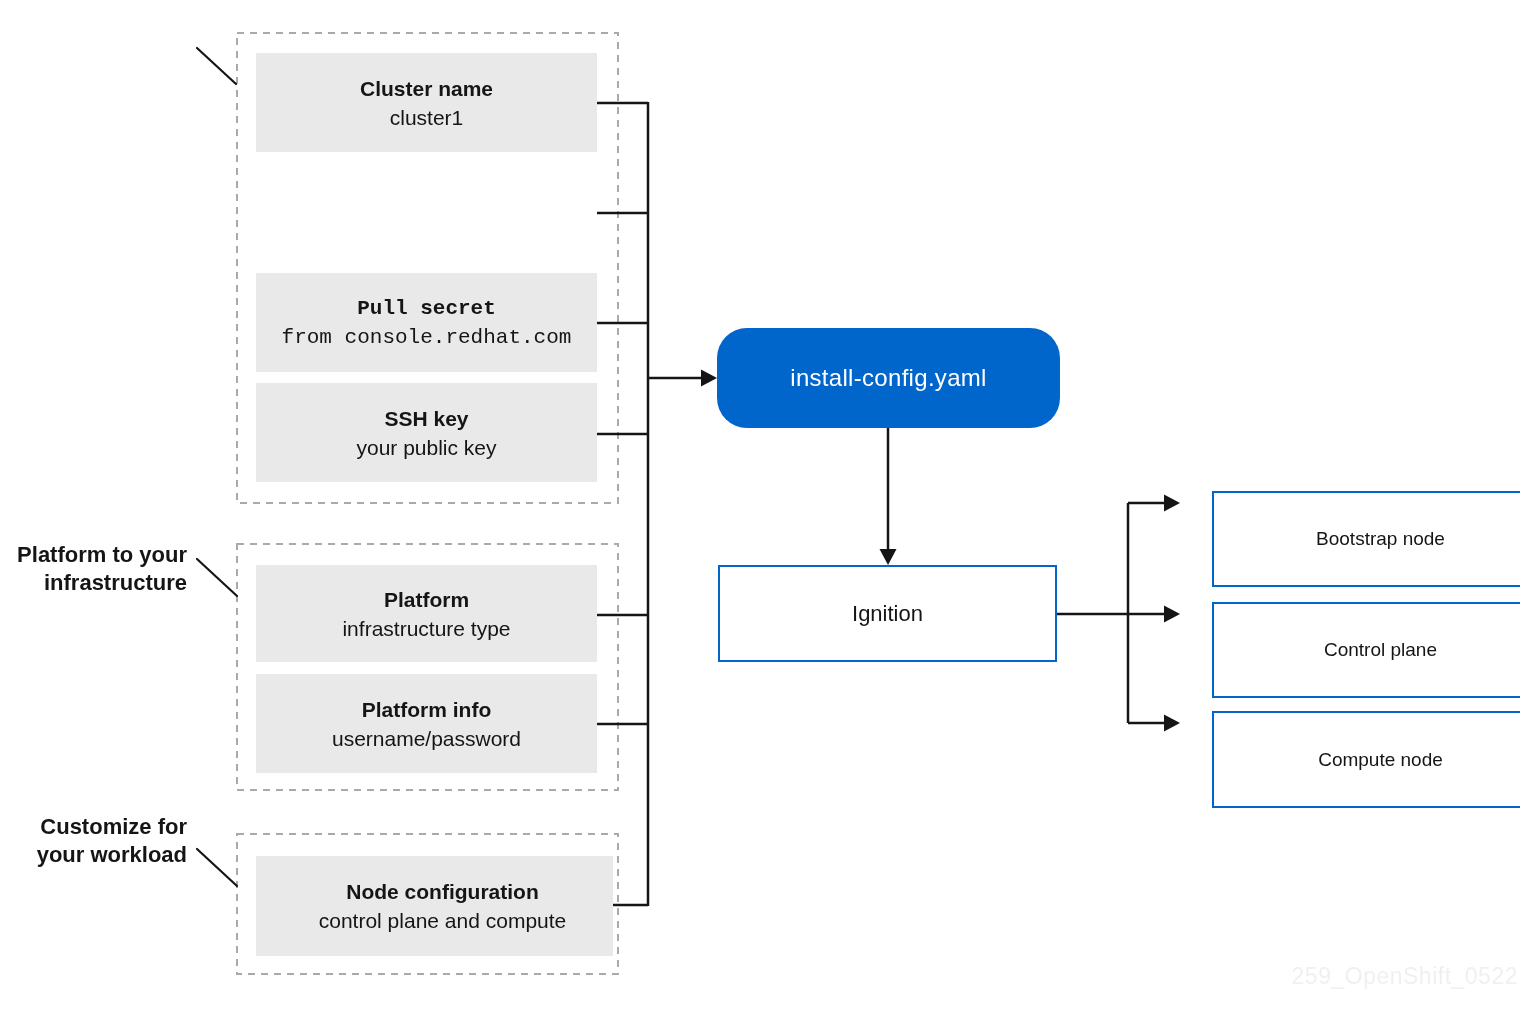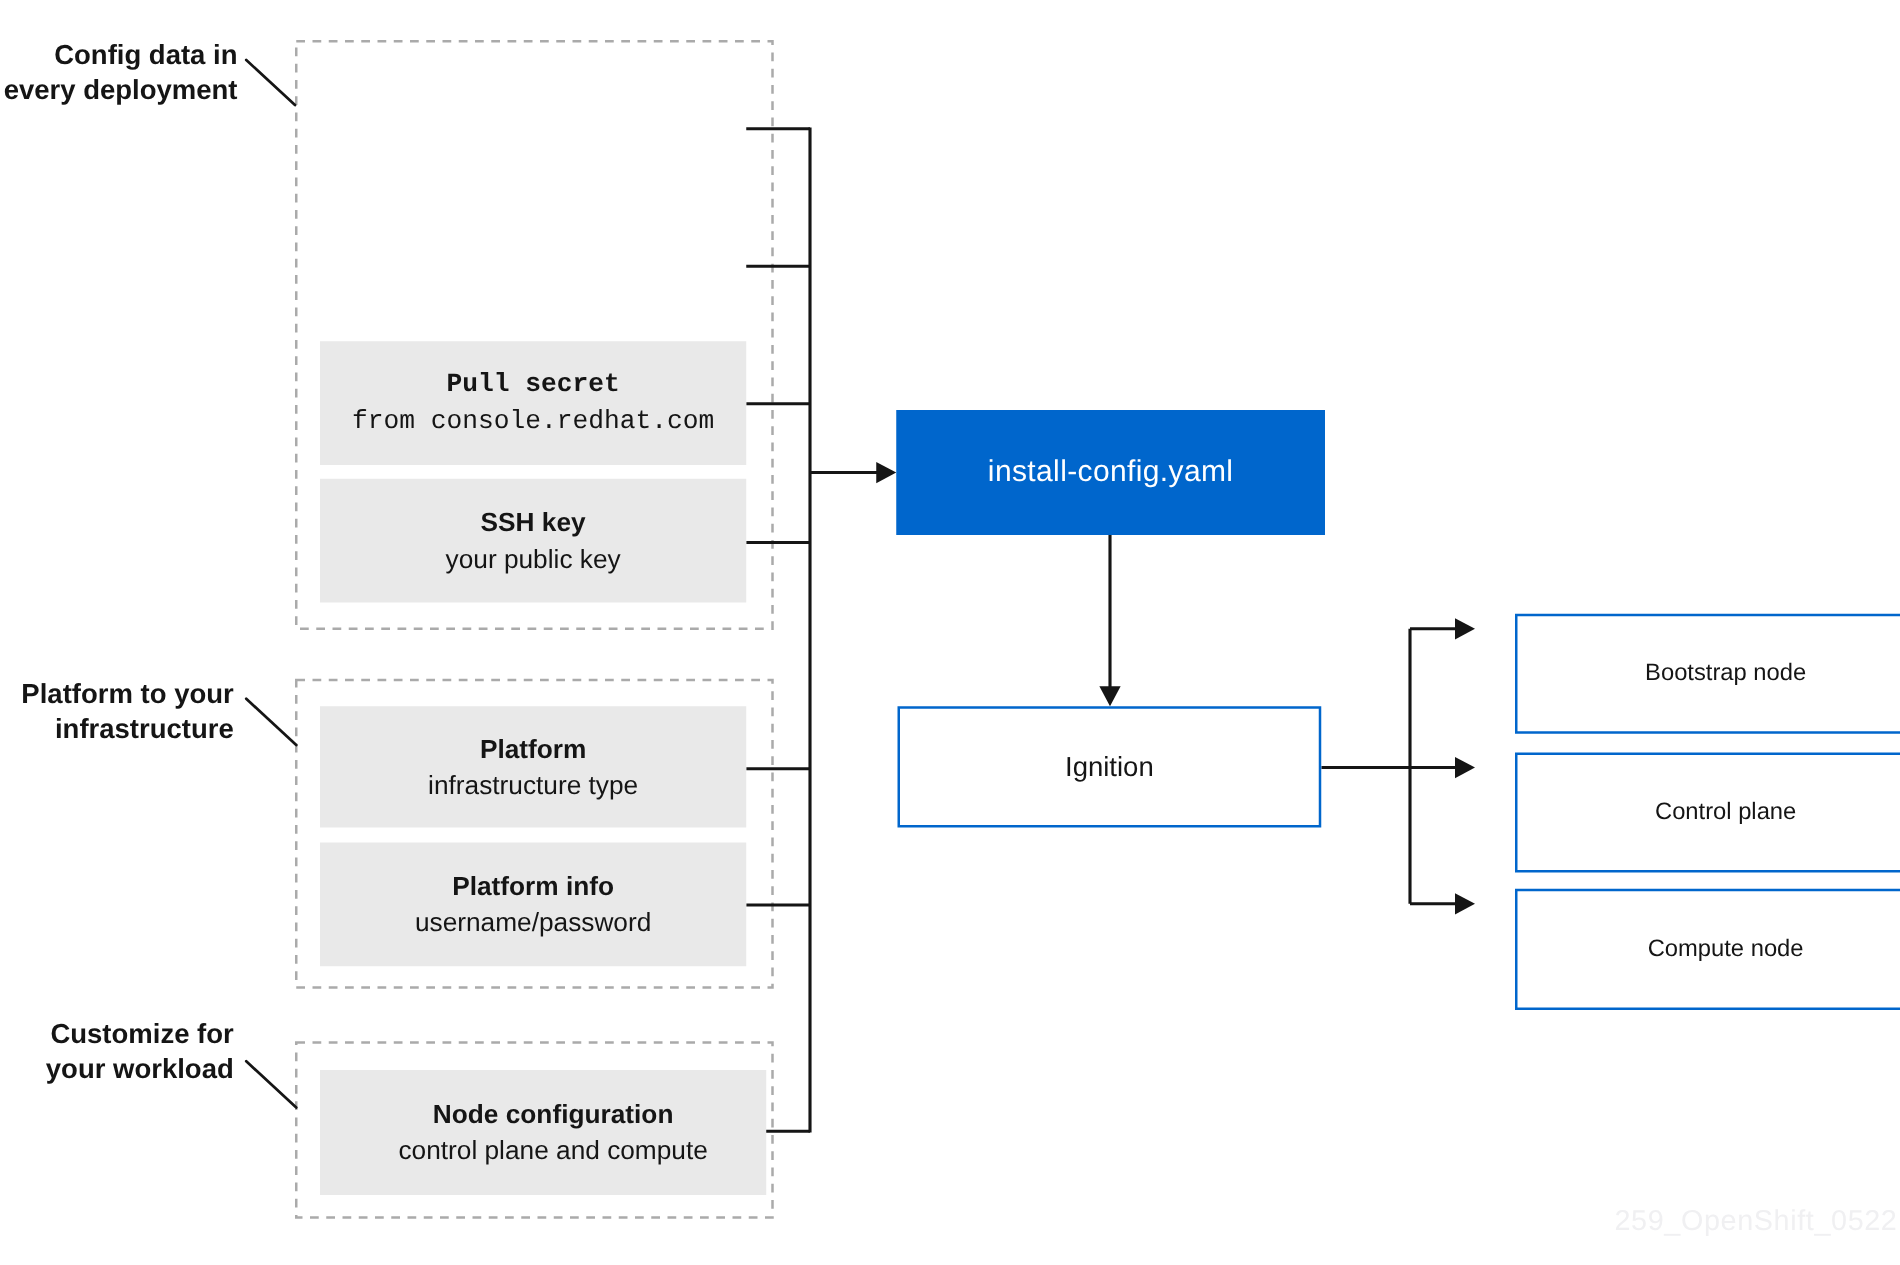--- a/index.html
+++ b/index.html
@@ -39,21 +39,21 @@
   #item-4{top:565px;height:97px;}
   #item-5{top:674px;height:99px;}
   #item-6{top:856px;height:100px;padding-left:16px;}
   .item-title{font-weight:bold;font-size:21px;}
   .item-sub{font-weight:normal;font-size:21px;}
 
   .file-box{
     position:absolute;left:717px;top:328px;width:343px;height:100px;
     background:var(--accent-blue,#0066cc);color:#ffffff;
     display:flex;align-items:center;justify-content:center;
-    font-size:24px;font-weight:500;letter-spacing:.3px;
+    font-size:24px;font-weight:500;letter-spacing:.3px;border-radius:30px;
   }
   .ignition-box{
     position:absolute;left:718px;top:565px;width:339px;height:97px;
     background:#ffffff;border:2px solid var(--accent-blue,#0066cc);box-sizing:border-box;
     display:flex;align-items:center;justify-content:center;
     font-size:22px;font-weight:500;color:var(--text,#151515);
   }
   .node-box{
     position:absolute;left:1212px;width:337px;
     background:#ffffff;border:2px solid var(--accent-blue,#0066cc);box-sizing:border-box;
@@ -103,33 +103,33 @@
 
     <path class="wire" d="M1057,614 H1164"></path>
     <path class="wire" d="M1128,503 V723"></path>
     <path class="wire" d="M1128,503 H1164"></path>
     <path class="wire" d="M1128,723 H1164"></path>
     <polygon class="head" points="1180,503 1164,494.5 1164,511.5"></polygon>
     <polygon class="head" points="1180,614 1164,605.5 1164,622.5"></polygon>
     <polygon class="head" points="1180,723 1164,714.5 1164,731.5"></polygon>
   </svg>
 
-  <div class="side-label" id="label-0">
-    <div>Config data in</div>
-    <div>every deployment</div>
-  </div>
   <div class="side-label" id="label-1">
     <div>Platform to your</div>
     <div>infrastructure</div>
   </div>
   <div class="side-label" id="label-2">
     <div>Customize for</div>
     <div>your workload</div>
   </div>
 
+  <div class="item" id="item-0">
+    <div class="item-title">Cluster name</div>
+    <div class="item-sub">cluster1</div>
+  </div>
   <div class="item" id="item-2">
     <div class="item-title">Pull secret</div>
     <div class="item-sub">from console.redhat.com</div>
   </div>
   <div class="item" id="item-3">
     <div class="item-title">SSH key</div>
     <div class="item-sub">your public key</div>
   </div>
 
   <div class="item" id="item-4">

